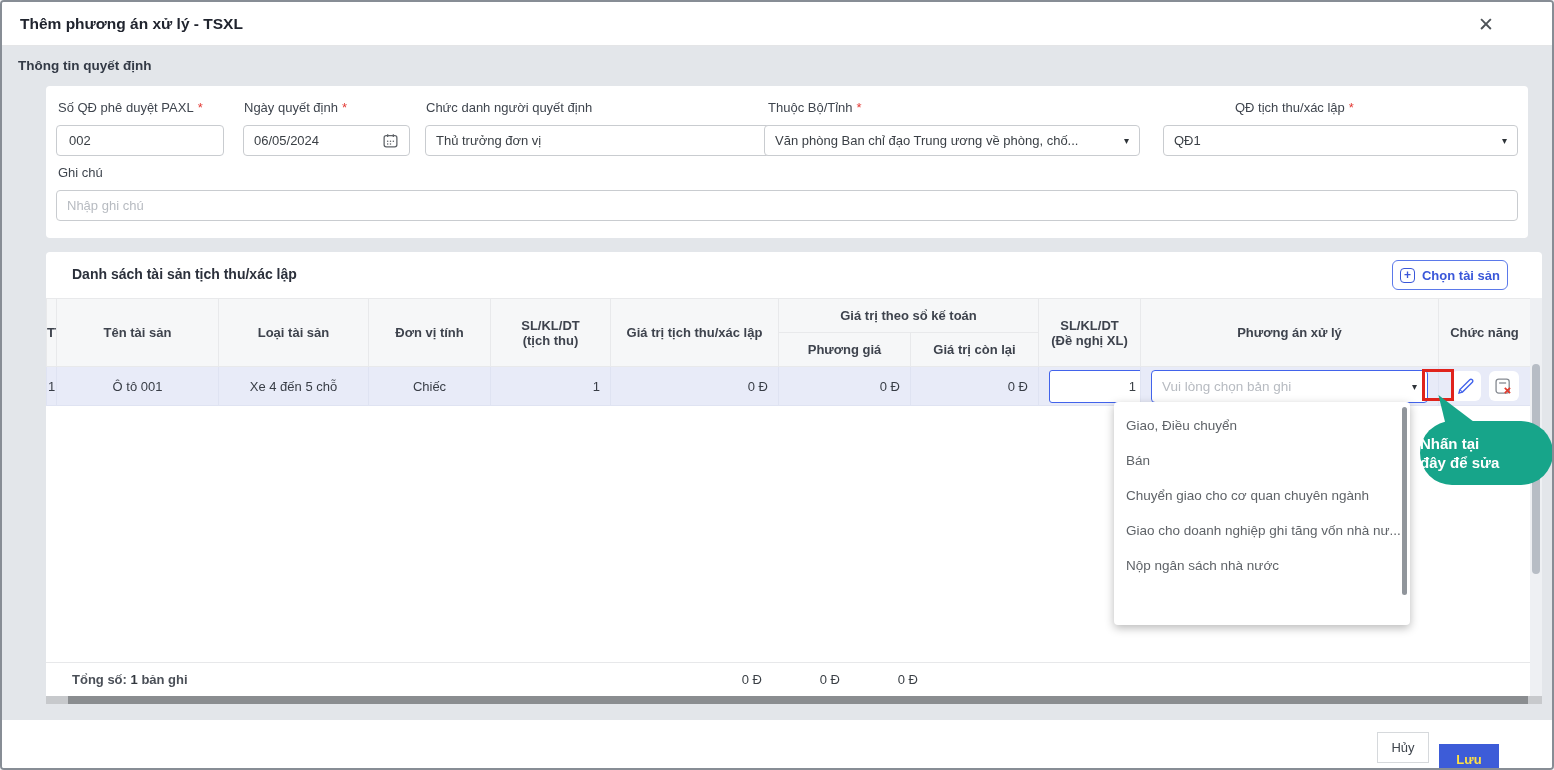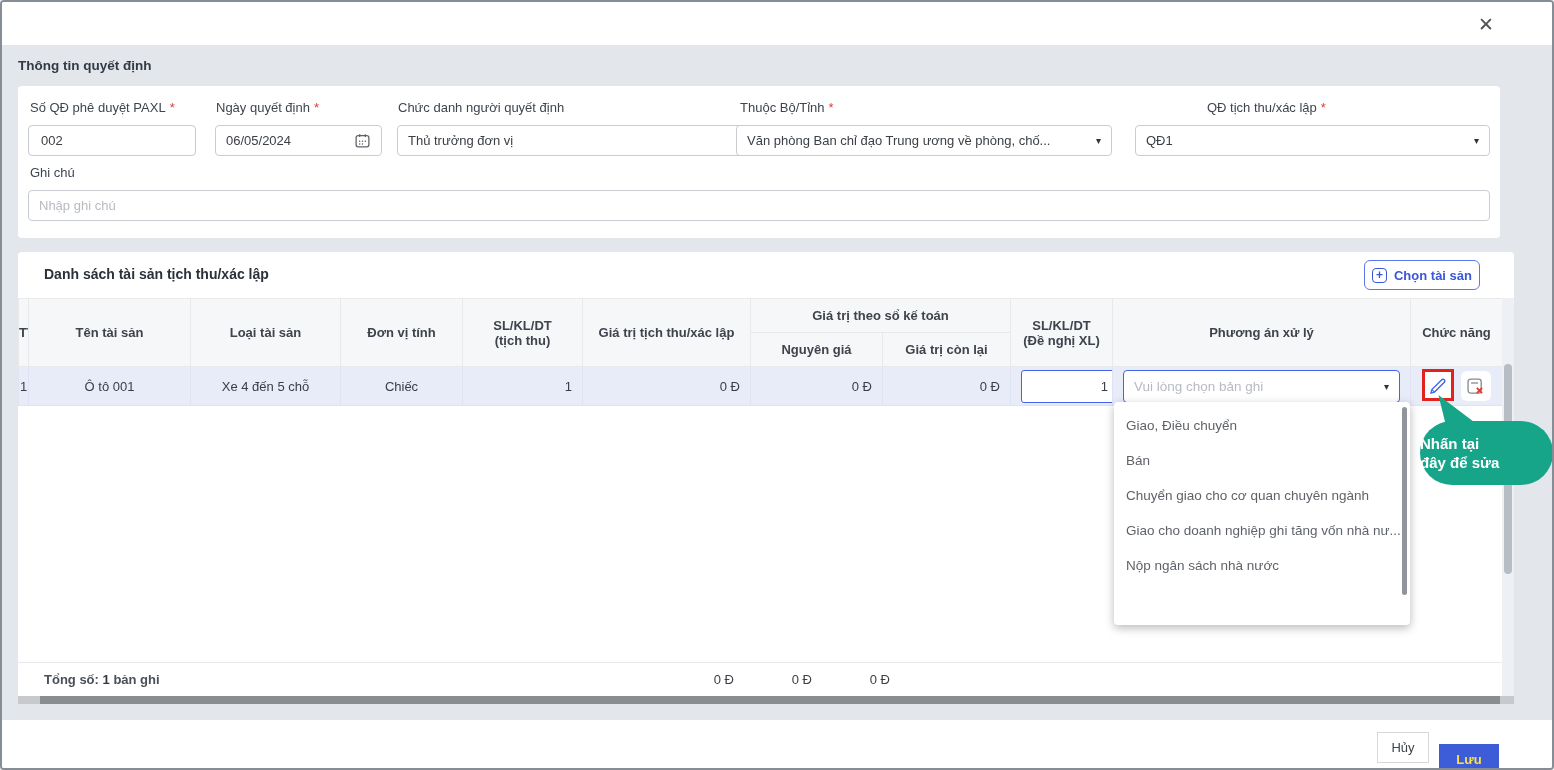--- a/index.html
+++ b/index.html
@@ -12,21 +12,21 @@
   .titlebar { left:0; right:0; top:0; height:44px; background:#fff; border-bottom:1px solid #e4e5e7; }
   .dlg-title { left:18px; top:0; height:43px; display:flex; align-items:center;
                font-size:15.5px; font-weight:bold; color:#20242e; }
   .close { top:10px; right:54px; width:24px; height:24px; display:flex; align-items:center;
            justify-content:center; font-size:19px; color:#4d5257; cursor:pointer; }
 
   
   .dlg-body { left:0; right:0; top:44px; height:674px; background:#e3e6ea; }
   .sec-title { font-size:13.5px; font-weight:bold; color:#333a46; white-space:nowrap; }
 
-  .card { background:#fff; border-radius:4px; }
+  .card { background:#fff; border-radius:4px;margin-left:28px; }
   .card1 { left:16px; top:40px; width:1482px; height:152px; }
   .card2 { left:16px; top:206px; width:1496px; height:452px; }
 
   .label { font-size:13px; color:#3f454e; white-space:nowrap; }
   .req { color:#e33a35; margin-left:4px; }
   .input { background:#fff; border:1px solid #c9ccd0; border-radius:4px; height:31px;
            display:flex; align-items:center; padding:0 10px; font-size:13px; color:#3b4046; }
   .ph { color:#b7bbc1; }
   .caret { margin-left:auto; font-size:10px; color:#2e3338; }
 
@@ -83,20 +83,21 @@
          font-size:13px; cursor:pointer; }
   .btn-cancel { left:1375px; top:12px; width:52px; background:#fff; border:1px solid #d6d9dc; color:#3f454d; }
   .btn-save { left:1437px; top:24px; width:60px; color:#fde047; font-weight:bold; }
 </style>
 </head>
 <body>
 
 <div class="frame">
 
   <div class="abs titlebar">
+    <div class="abs dlg-title">Thêm phương án xử lý - TSXL</div>
     <div class="abs close">✕</div>
   </div>
 
   <div class="abs dlg-body">
 
     <div class="abs sec-title" style="left:16px; top:12px;">Thông tin quyết định</div>
 
     <div class="abs card card1">
 
       <div class="abs label" style="left:12px; top:14px;">
@@ -188,21 +189,21 @@
             <th rowspan="2">Giá trị tịch thu/xác lập</th>
             <th colspan="2">Giá trị theo sổ kế toán</th>
             <th rowspan="2">
               <div>SL/KL/DT</div>
               <div>(Đề nghị XL)</div>
             </th>
             <th rowspan="2">Phương án xử lý</th>
             <th rowspan="2">Chức năng</th>
           </tr>
           <tr>
-            <th>Nguyên giá</th>
+            <th>Phương giá</th>
             <th>Giá trị còn lại</th>
           </tr>
         </thead>
         <tbody>
           <tr>
             <td style="padding:0" class="c">1</td>
             <td class="c">Ô tô 001</td>
             <td class="c">Xe 4 đến 5 chỗ</td>
             <td class="c">Chiếc</td>
             <td class="r">1</td>

